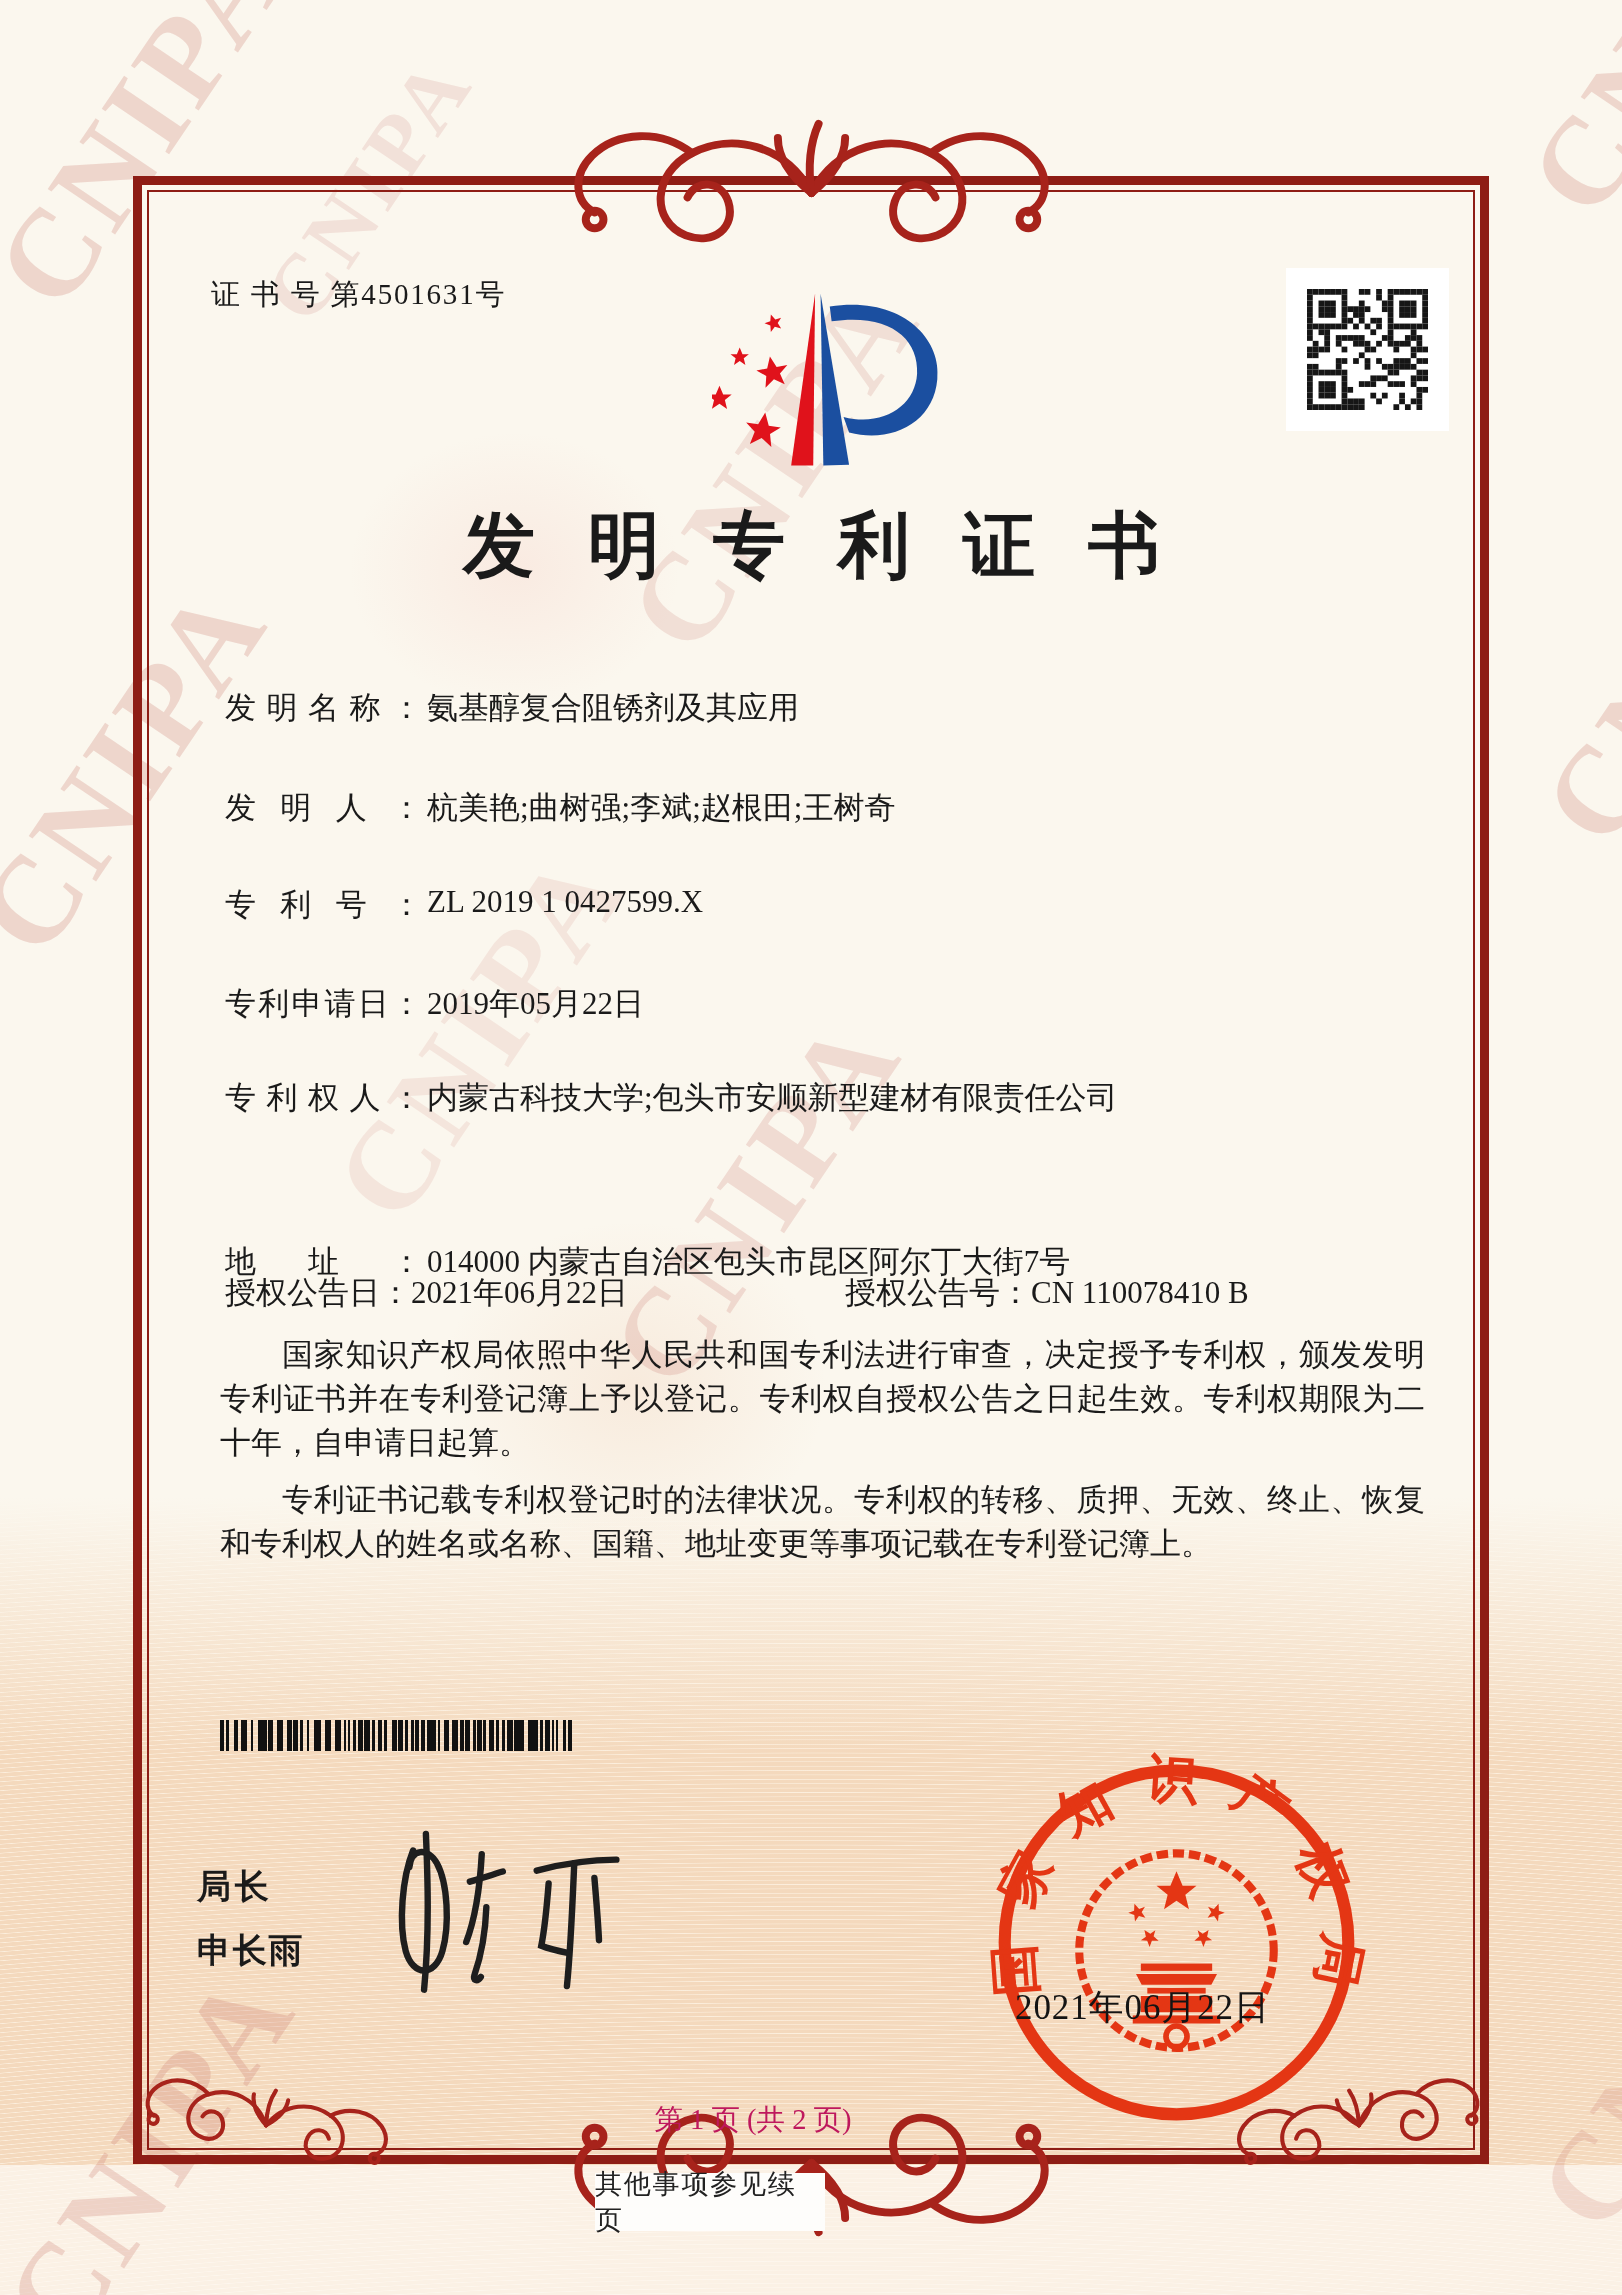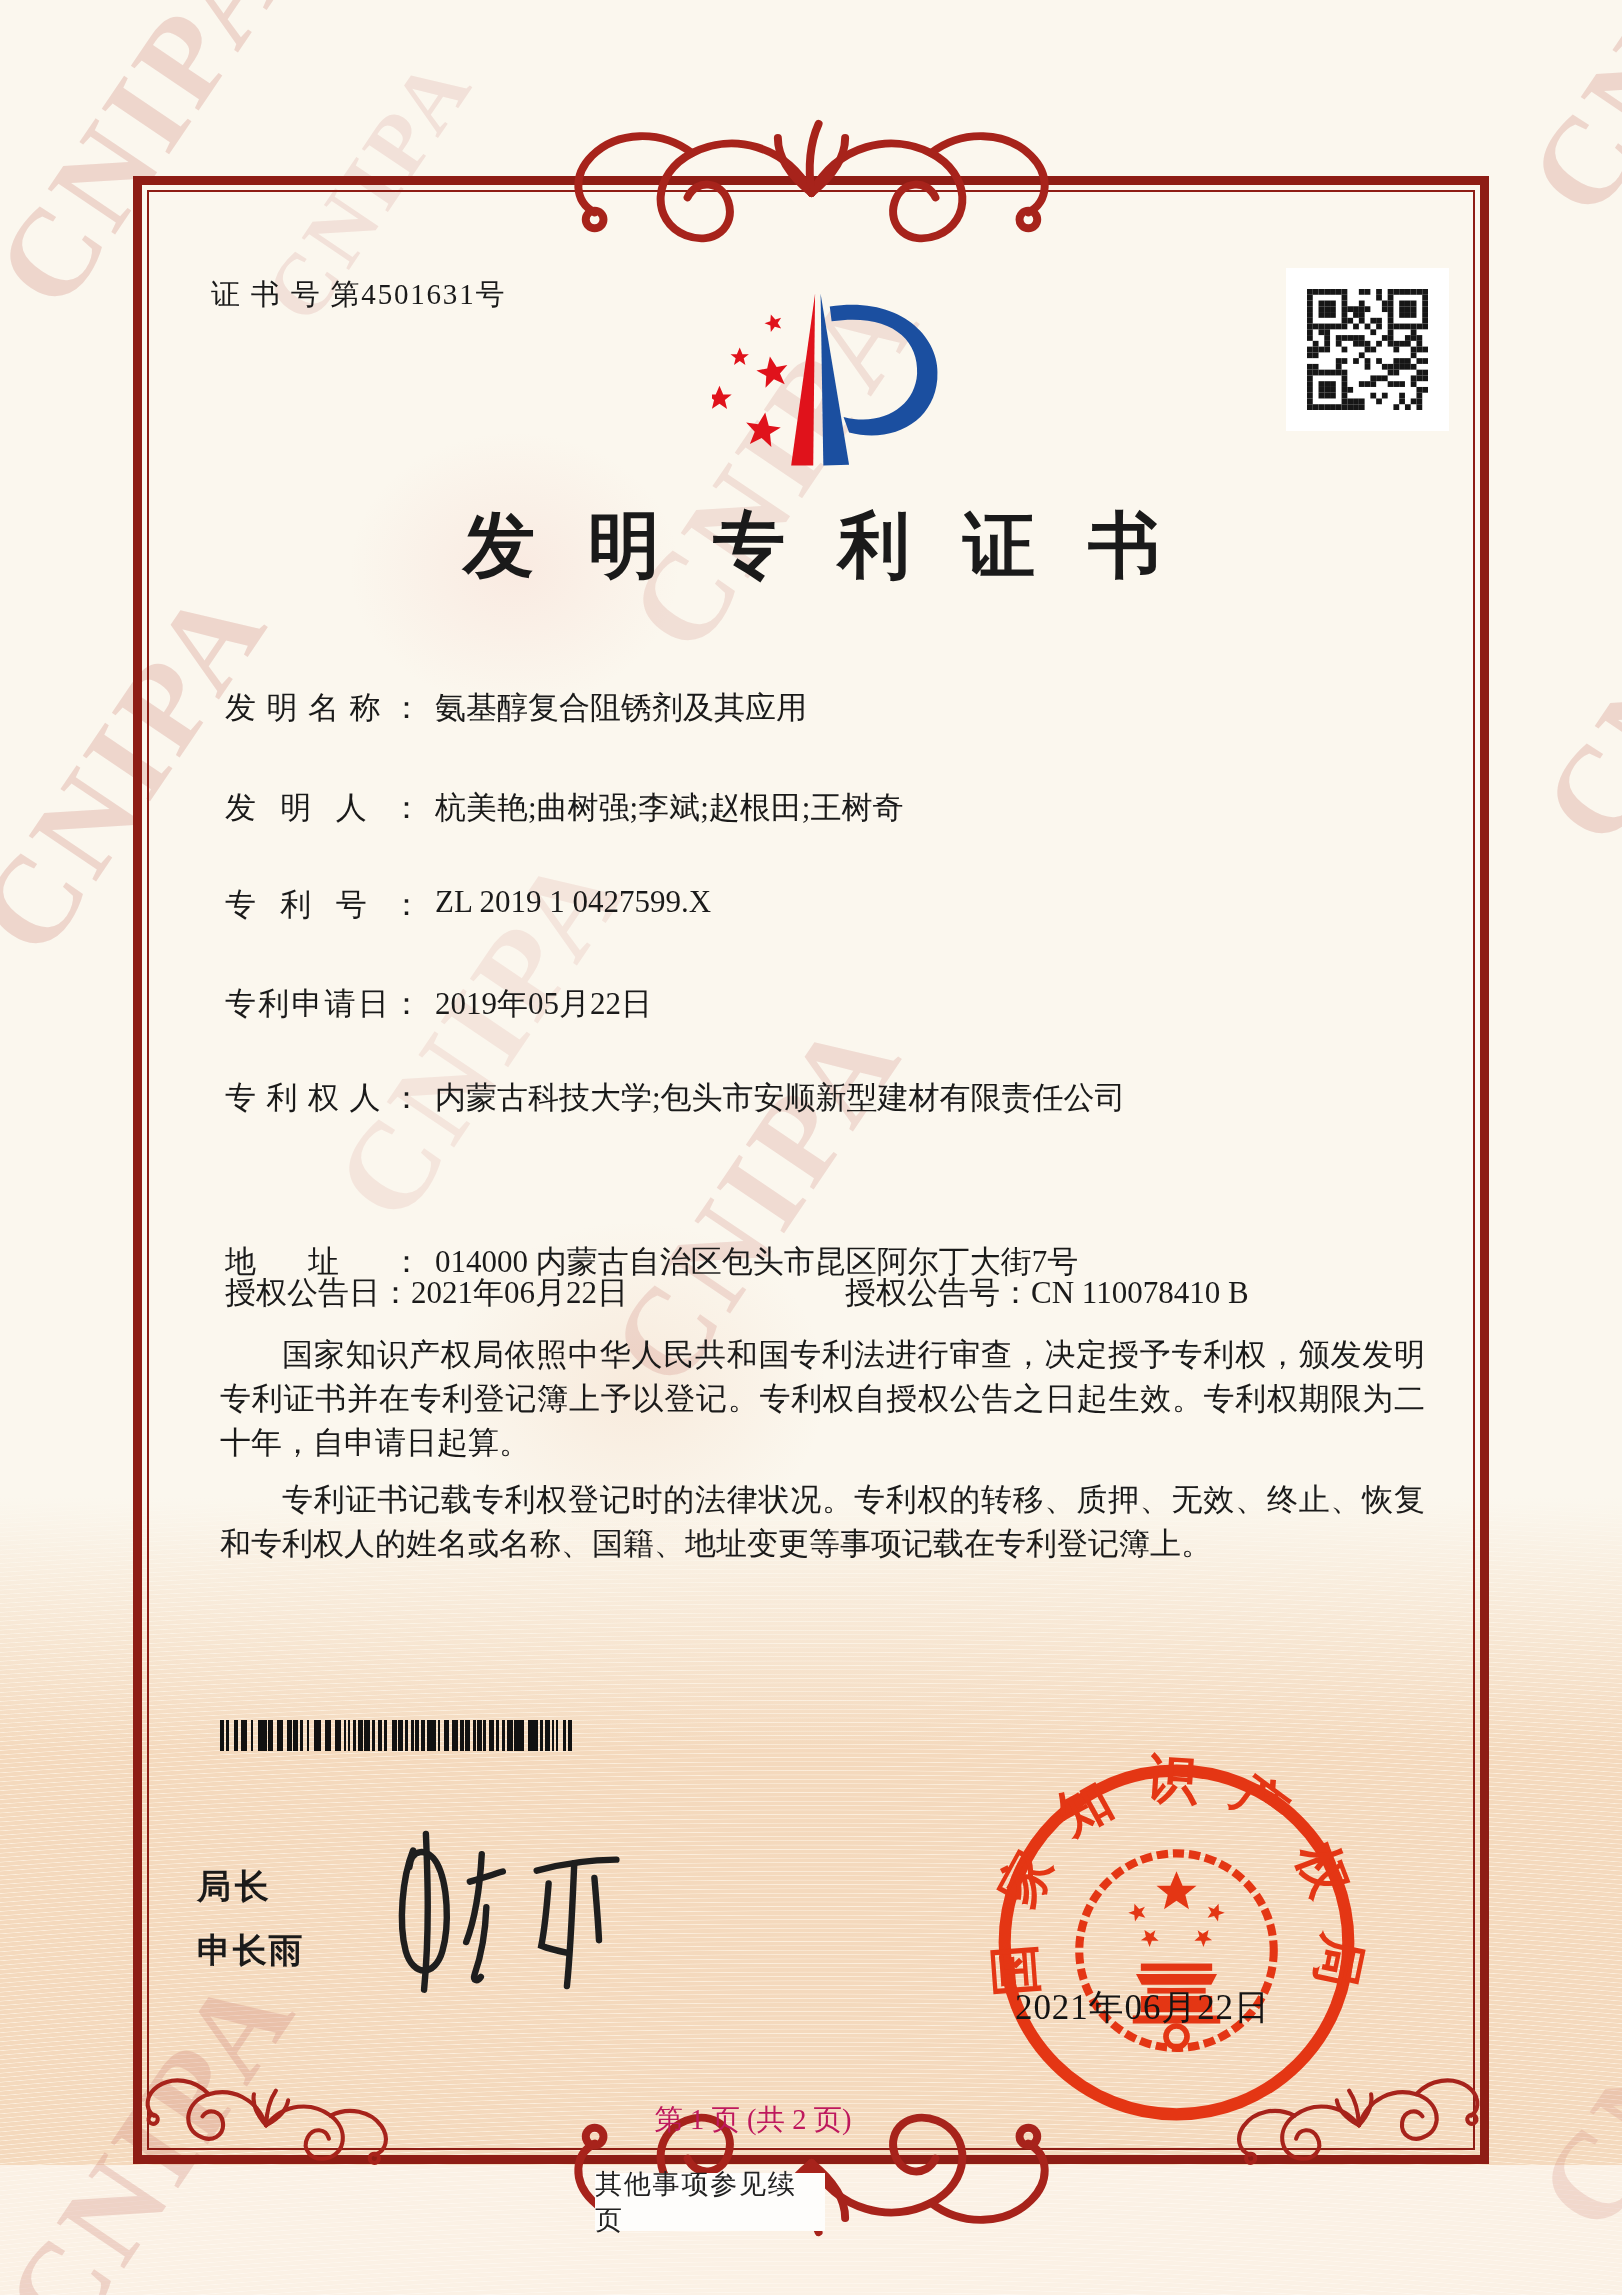--- a/index.html
+++ b/index.html
@@ -45,21 +45,21 @@
   .cert-no{position:absolute;left:211px;top:275px;z-index:5;font-size:29px;letter-spacing:1.8px;}
   .logo{position:absolute;left:712px;top:268px;width:253px;height:216px;z-index:5;}
   .qr{position:absolute;left:1286px;top:268px;width:163px;height:163px;background:#fff;z-index:5;
       display:flex;align-items:center;justify-content:center;}
   .title{position:absolute;left:0;top:498px;width:100%;z-index:5;text-align:center;
          font-size:72px;font-weight:bold;letter-spacing:53px;padding-left:53px;box-sizing:border-box;}
 
   
   .row{position:absolute;left:225px;z-index:5;font-size:31px;white-space:nowrap;}
   .flabel{display:inline-block;width:197px;text-align:justify;text-align-last:justify;vertical-align:top;}
-  .fvalue{margin-left:13px;}
+  .fvalue{margin-left:5px;}
   .r0{top:687px;} .r1{top:787px;} .r2{top:884px;} .r3{top:983px;}
   .r4{top:1077px;} .r5{top:1241px;}
   .grant{position:absolute;left:225px;top:1272px;z-index:5;font-size:31px;white-space:nowrap;}
   .grant .right{position:absolute;left:620px;top:0;}
 
   
   .body-text{position:absolute;left:220px;top:1333px;width:1205px;z-index:5;
              font-size:31px;line-height:44px;text-align:justify;}
   .body-text p{margin:0 0 13px 0;text-indent:2em;}
 

